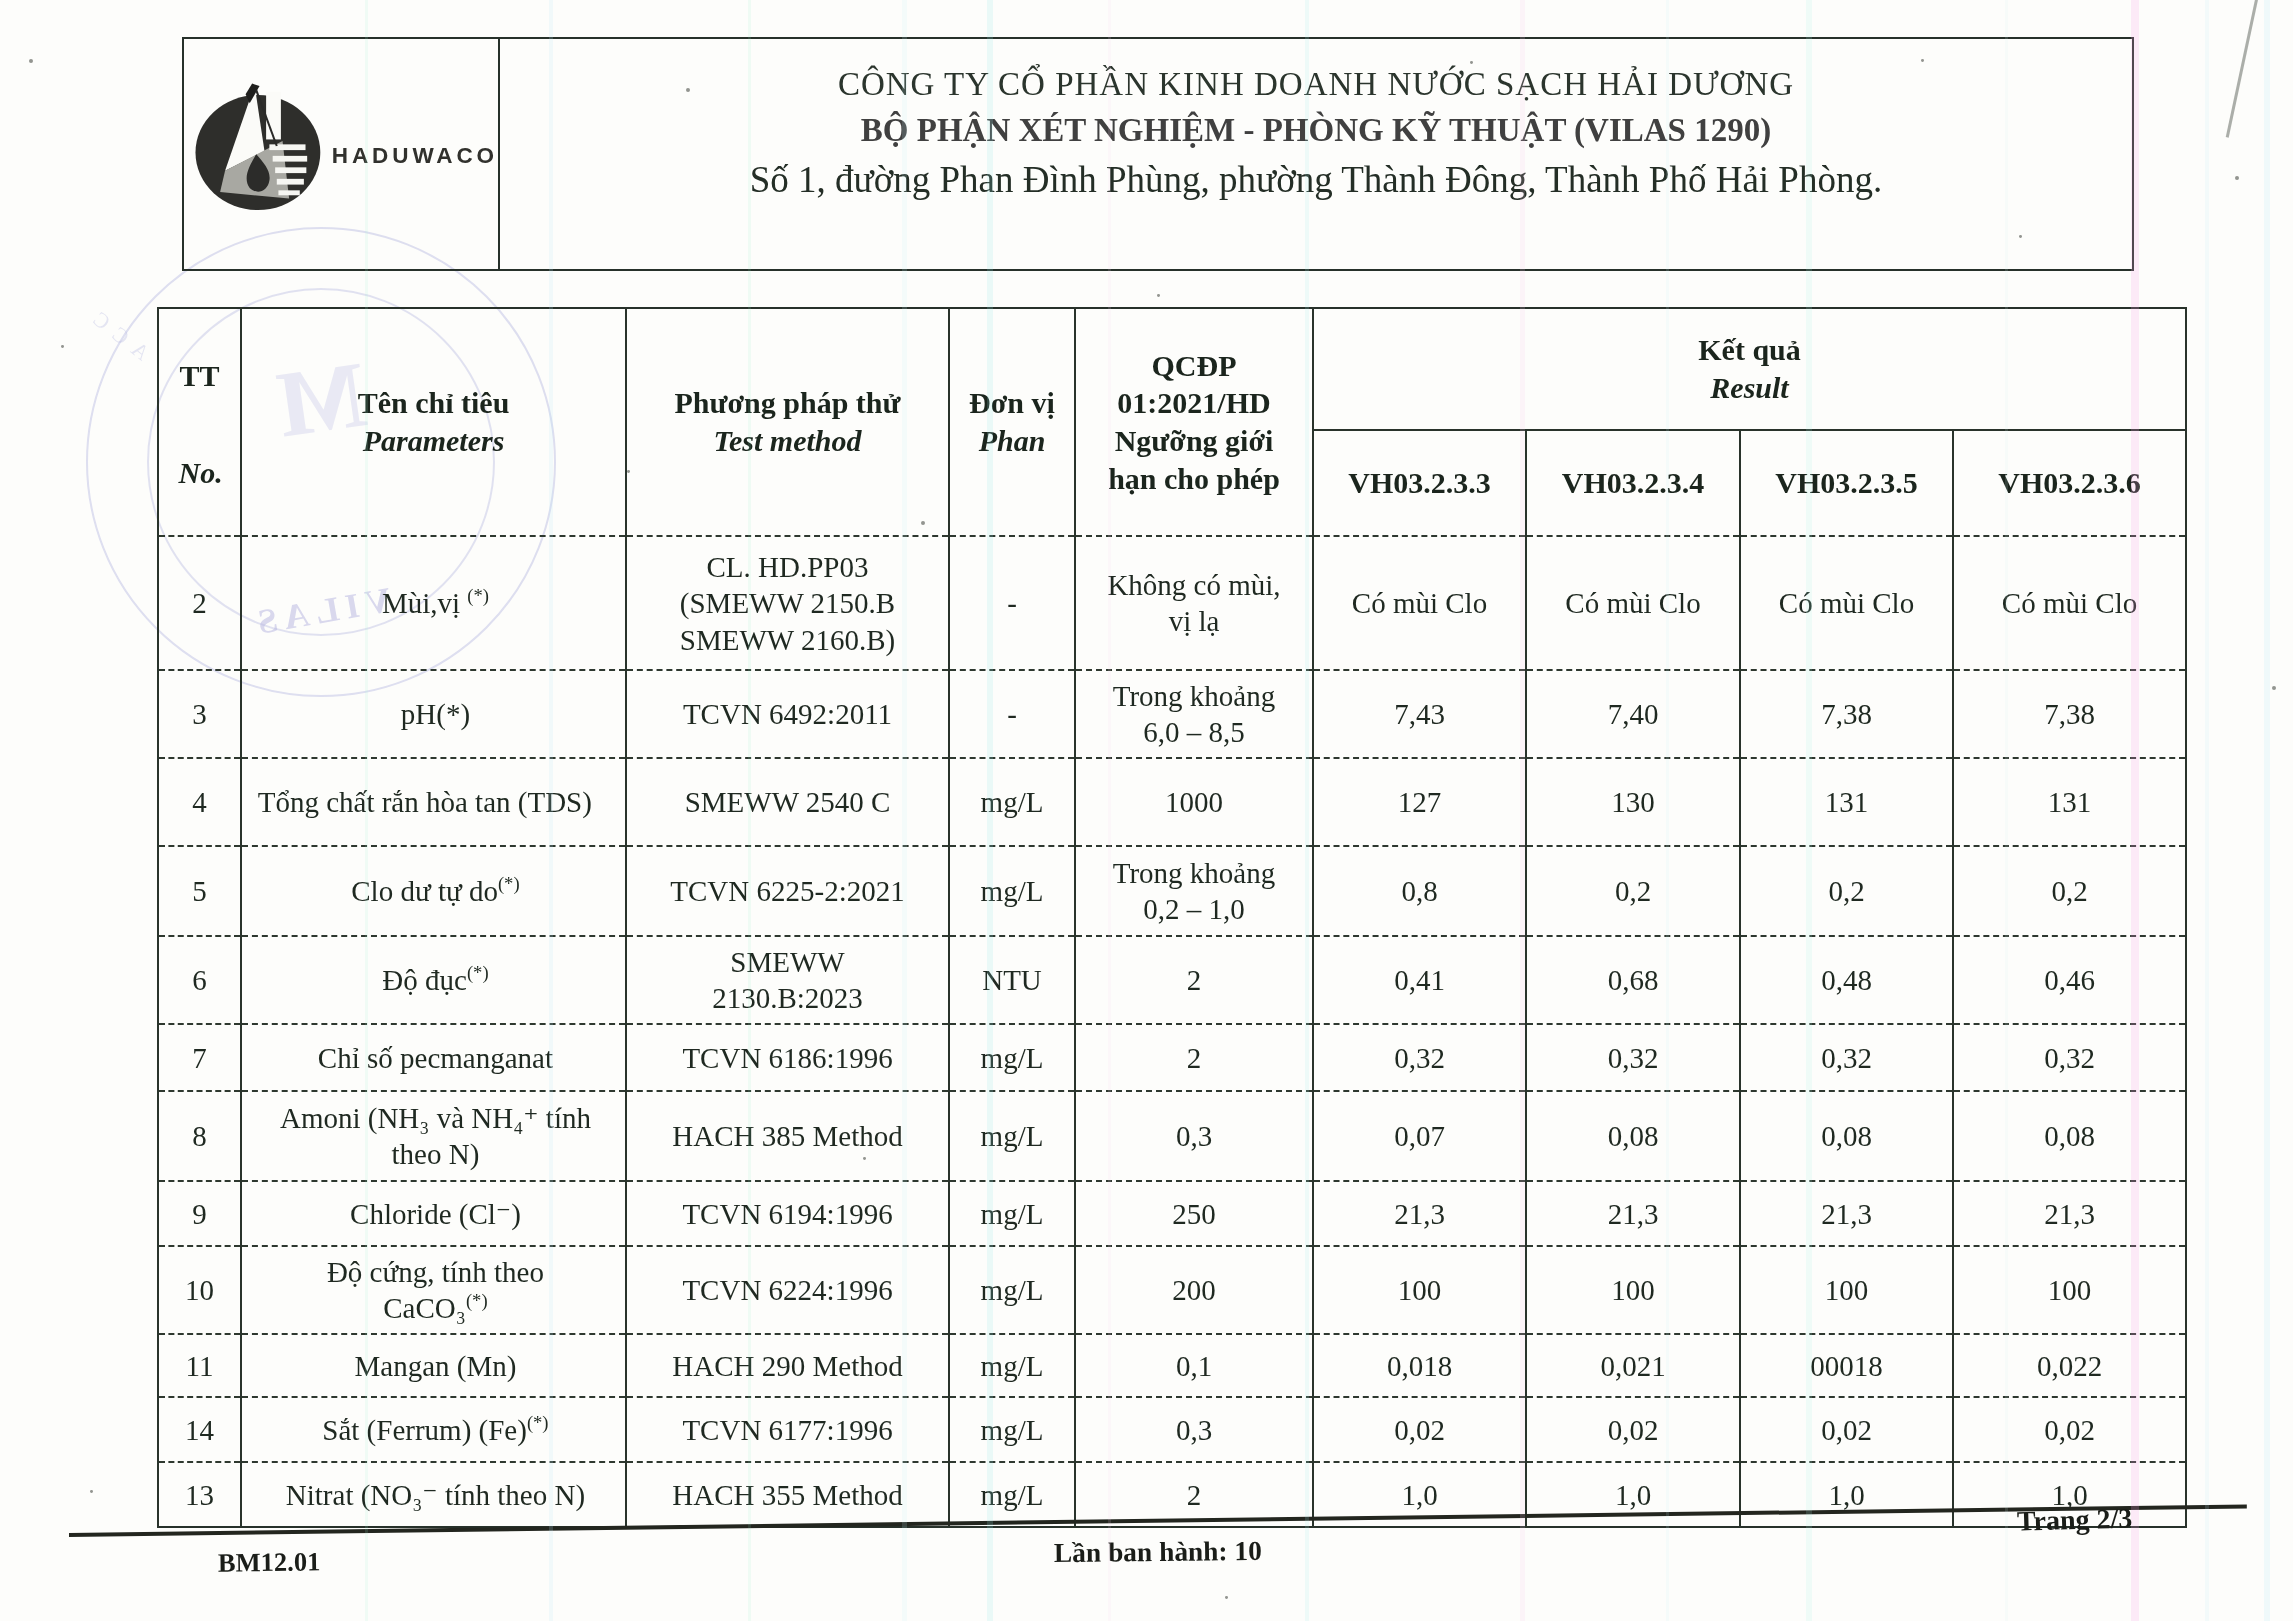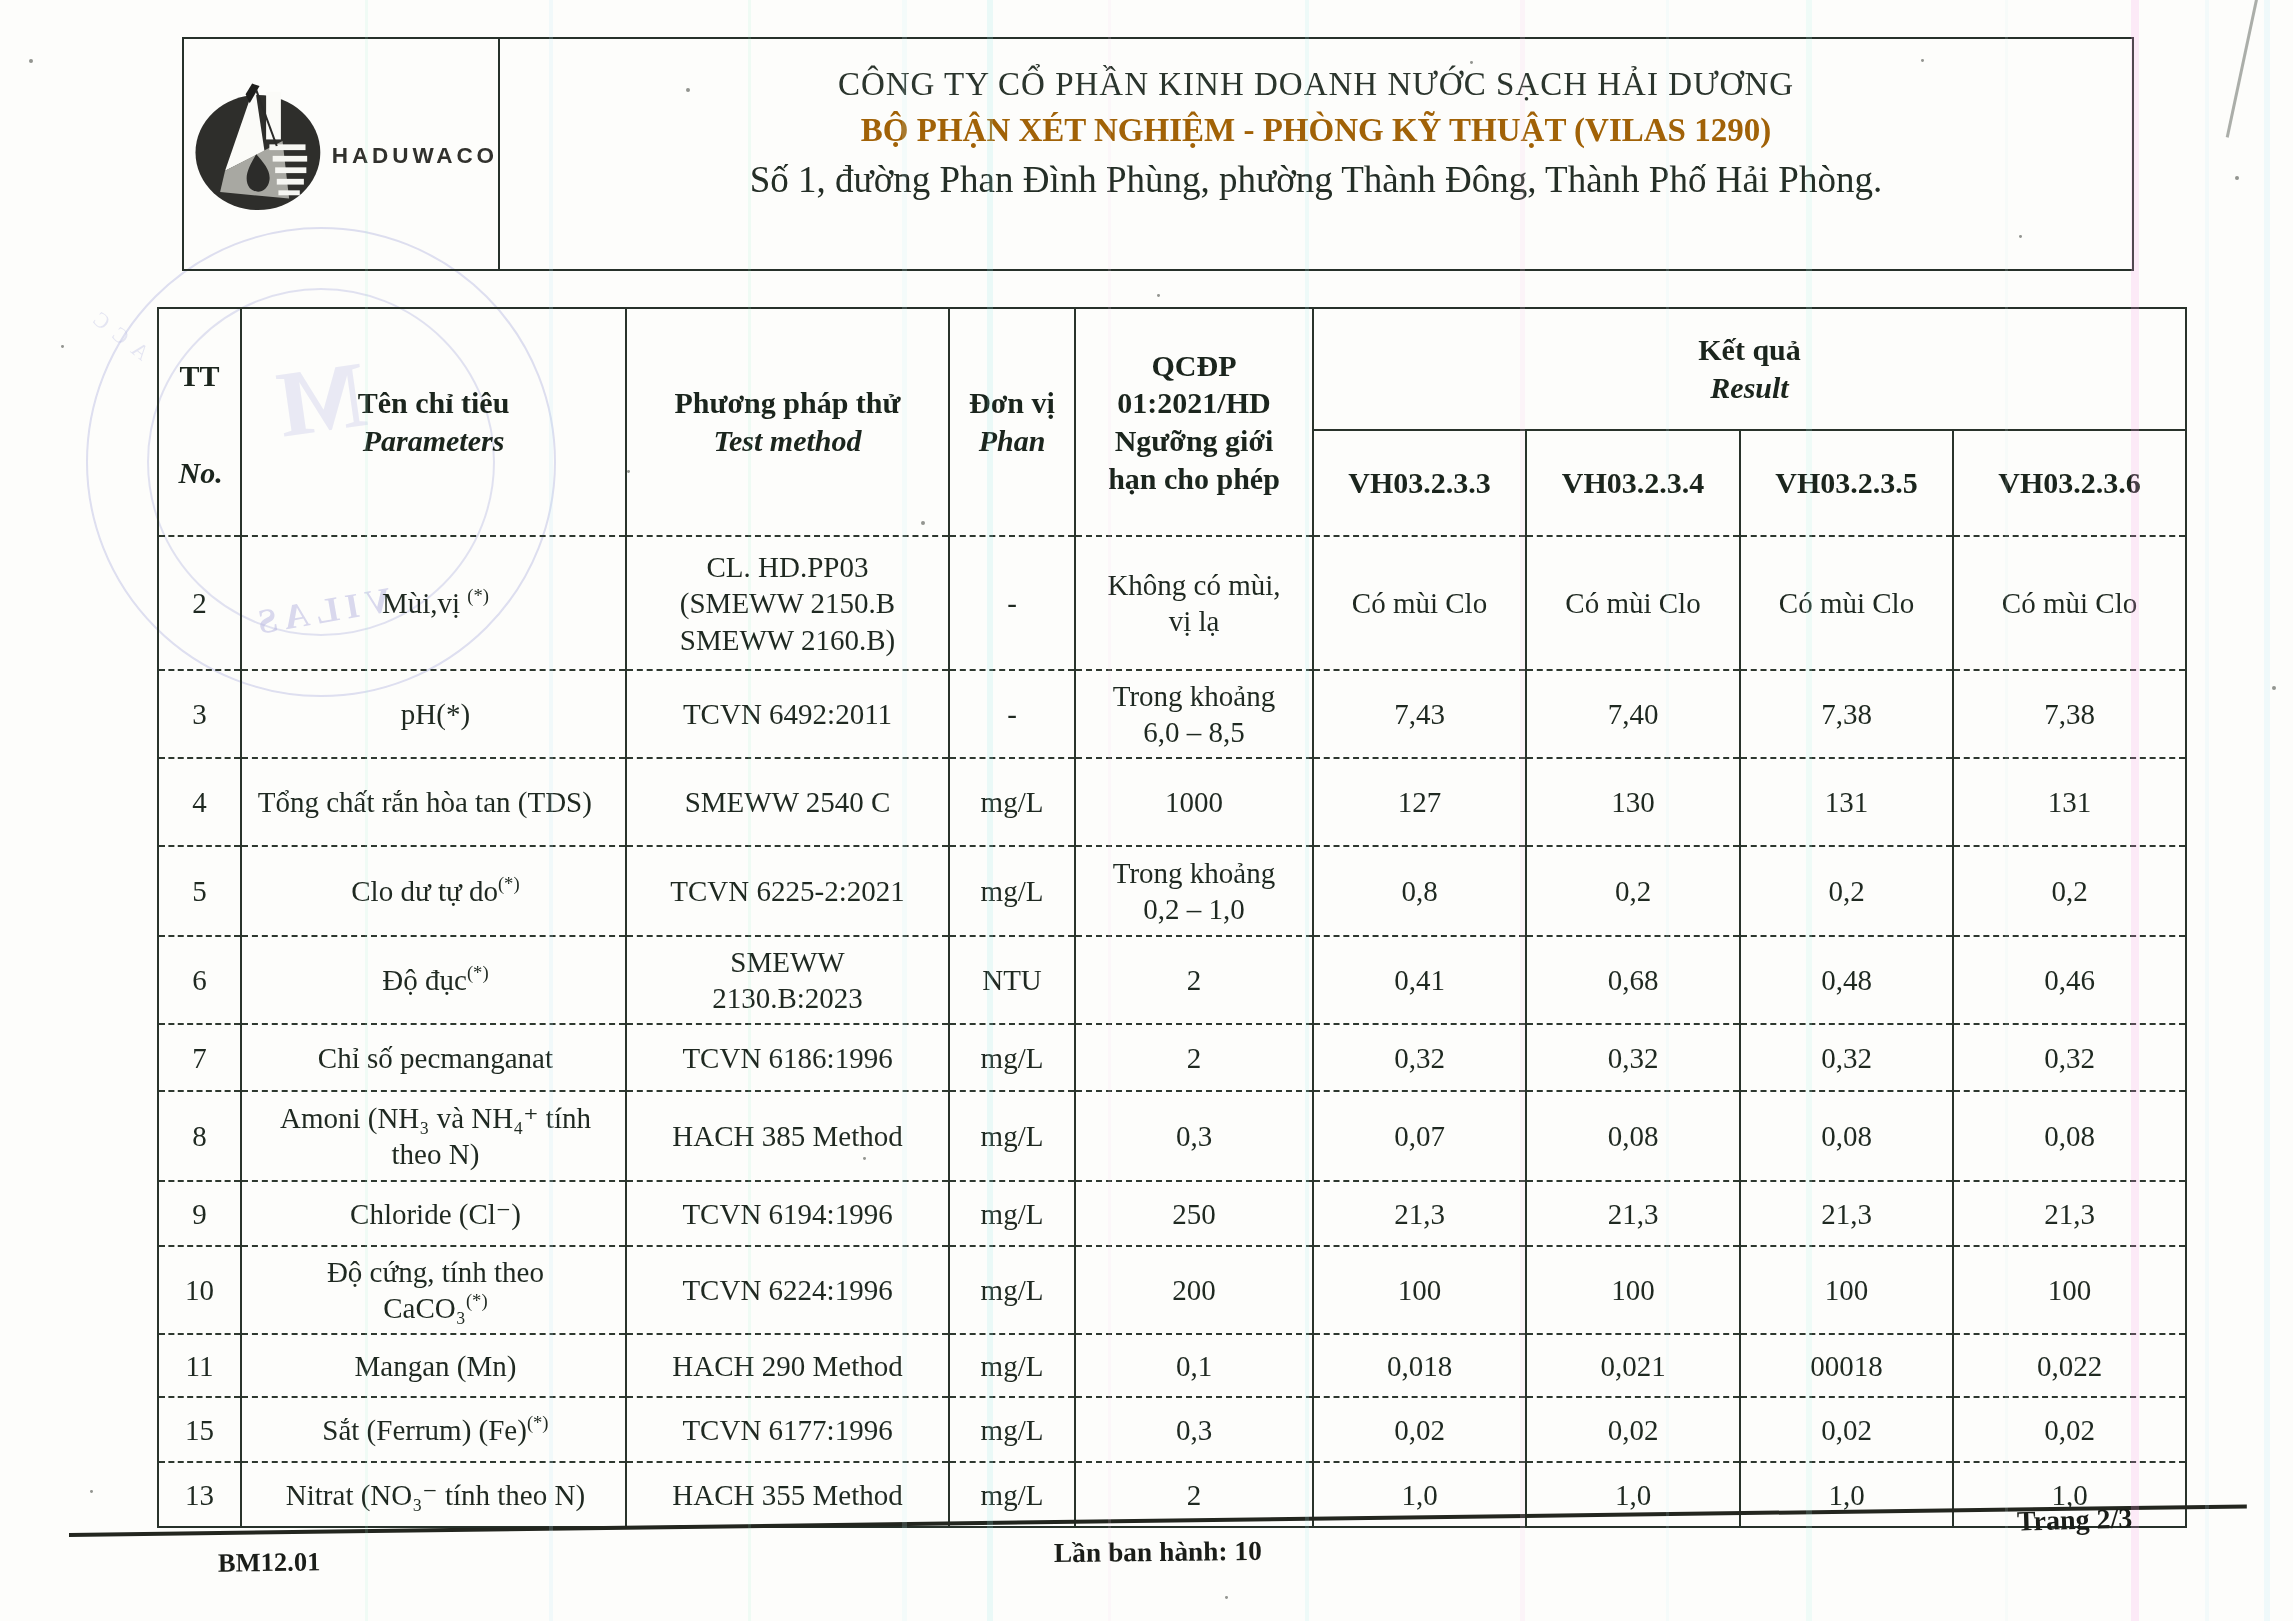--- a/index.html
+++ b/index.html
@@ -25,21 +25,21 @@
 
   
   .header-box{position:absolute;left:182px;top:37px;width:1952px;height:234px;border:2.9px solid #27312a;
               display:flex;box-sizing:border-box}
   .logo-cell{width:316px;border-right:2.9px solid #27312a;box-sizing:border-box;display:flex;
              align-items:center;padding-top:7.8px}
   .logo-word{font-family:"Liberation Sans","DejaVu Sans",sans-serif;font-weight:bold;font-size:22.5px;
              letter-spacing:3.9px;color:#31312d;margin-top:-3.9px}
   .company-cell{flex:1;text-align:center;padding-top:27.4px}
   .company-name{font-size:33px;letter-spacing:1px;color:#2b352d}
-  .department{font-size:33px;font-weight:bold;color:#a16207;margin-top:8.8px}
+  .department{font-size:33px;font-weight:bold;color:#404040;margin-top:8.8px}
   .address{font-size:37px;margin-top:8.8px;color:#242e26}
 
   
   .doc-table{position:absolute;left:157px;top:307px;width:2029px;border-collapse:collapse;
              table-layout:fixed;border:2.9px solid #27312a}
   .doc-table td{border-left:2px solid #29332b;border-right:2px solid #29332b;
                 border-top:2px dashed #2e382f;border-bottom:2px dashed #2e382f;
                 vertical-align:middle;text-align:center;font-size:29px;line-height:1.26;
                 padding:3.9px 9.8px;white-space:pre-line;color:#1f2921;box-sizing:border-box;overflow:hidden}
   .thr1 td{border-top:2.9px solid #27312a}
@@ -249,21 +249,21 @@
         <td class="c-param"><span>Mangan (Mn)</span><sup class="psup"></sup></td>
         <td>HACH 290 Method</td>
         <td>mg/L</td>
         <td class="c-limit">0,1</td>
         <td>0,018</td>
         <td>0,021</td>
         <td>00018</td>
         <td>0,022</td>
       </tr>
       <tr style="height:65px">
-        <td>15</td>
+        <td>14</td>
         <td class="c-param"><span>Sắt (Ferrum) (Fe)</span><sup class="psup">(*)</sup></td>
         <td>TCVN 6177:1996</td>
         <td>mg/L</td>
         <td class="c-limit">0,3</td>
         <td>0,02</td>
         <td>0,02</td>
         <td>0,02</td>
         <td>0,02</td>
       </tr>
       <tr style="height:65px">

